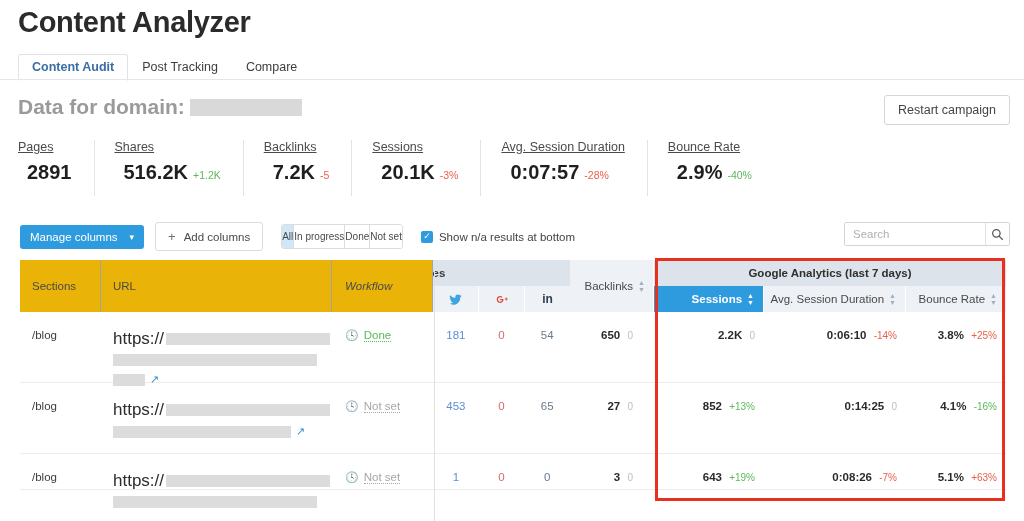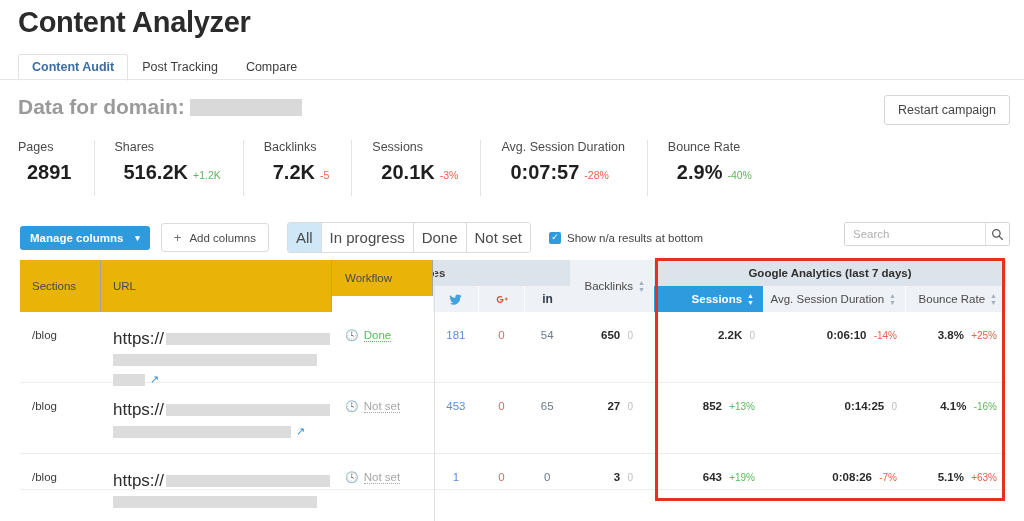--- a/index.html
+++ b/index.html
@@ -69,46 +69,46 @@
   .metrics {
     position: absolute; left: 18px; top: 140px;
     display: flex; height: 56px;
   }
   .metric {
     padding-right: 22px; margin-right: 20px;
     border-right: 1px solid #e4e4e4;
     min-width: 60px;
   }
   .metric:last-child { border-right: none; }
-  .metric-label { font-size: 12.5px; color: #4a4a4a; margin-bottom: 7px; }
+  .metric-label { font-size: 12.5px; color: #4a4a4a; margin-bottom: 7px; text-decoration: underline; }
   .metric-value-row { display: flex; align-items: baseline; margin-left: 9px; }
   .metric-value { font-size: 20px; font-weight: bold; color: #1f1f1f; }
   .metric-delta { font-size: 10.5px; margin-left: 5px; font-weight: normal; }
   .up { color: #5cb85c; }
   .down { color: #e8604a; }
 
   
   .toolbar { position: absolute; left: 20px; top: 222px; display: flex; align-items: center; }
   .manage-btn {
-    background: #2e9bdf; color: #fff; font-size: 11.5px; font-weight: bold;
+    background: #2e9bdf; color: #fff; font-size: 11.5px; font-weight: normal;
     border: none; border-radius: 3px; padding: 6px 10px;
     display: flex; align-items: center; gap: 12px; cursor: pointer;
   }
   .caret { font-size: 9px; }
   .addcol-btn {
     margin-left: 11px;
     background: #fff; color: #4a4a4a; font-size: 11.5px;
     border: 1px solid #dcdcdc; border-radius: 3px; padding: 6px 12px;
     display: flex; align-items: center; gap: 8px; cursor: pointer;
   }
   .plus { font-size: 13px; color: #6f6f6f; }
   .segmented { margin-left: 18px; display: flex; border: 1px solid #dcdcdc; border-radius: 3px; overflow: hidden; }
   .seg {
-    font-size: 15px; color: #4a4a4a; background: #fff;
-    padding: 6px 8px; border-right: 1px solid #dcdcdc; cursor: pointer;
+    font-size: 10px; color: #4a4a4a; background: #fff;
+    padding: 6px 0; border-right: 1px solid #dcdcdc; cursor: pointer;
   }
   .seg:last-child { border-right: none; }
   .seg.active { background: #cfe7f7; }
   .chk-wrap { margin-left: 18px; display: flex; align-items: center; gap: 6px; cursor: pointer; }
   .chk {
     width: 12px; height: 12px; background: #2e9bdf; border-radius: 2px;
     display: flex; align-items: center; justify-content: center;
     color: #fff; font-size: 9px; line-height: 1;
   }
   .chk-label { font-size: 11.5px; color: #444; }
@@ -132,21 +132,21 @@
   
   .table { position: absolute; left: 20px; top: 260px; width: 986px; }
   .thead-main { display: flex; }
   .th {
     background: #eab308; color: #4a4a4a; font-size: 11.5px;
     display: flex; align-items: center;
     border-right: 1px solid #a3a3a3;
   }
   .th-sections { width: 81px; height: 52px; padding-left: 12px; }
   .th-url { width: 231px; height: 52px; padding-left: 12px; }
-  .th-workflow { width: 101px; height: 36px; padding-left: 13px; }
+  .th-workflow { width: 101px; height: 52px; padding-left: 13px; font-style: italic; }
   .th-group { width: 137px; }
   .group-top {
     height: 26px; background: #dde3ea; color: #3a3a3a;
     display: flex; align-items: center; justify-content: center;
     font-size: 11.5px; font-weight: bold; overflow: hidden;
     padding-left: 4px;
   }
   .group-top.shares-top { justify-content: flex-start; padding-left: 0; }
   .shares-clip { margin-left: -26px; }
   .group-sub { display: flex; height: 26px; }

